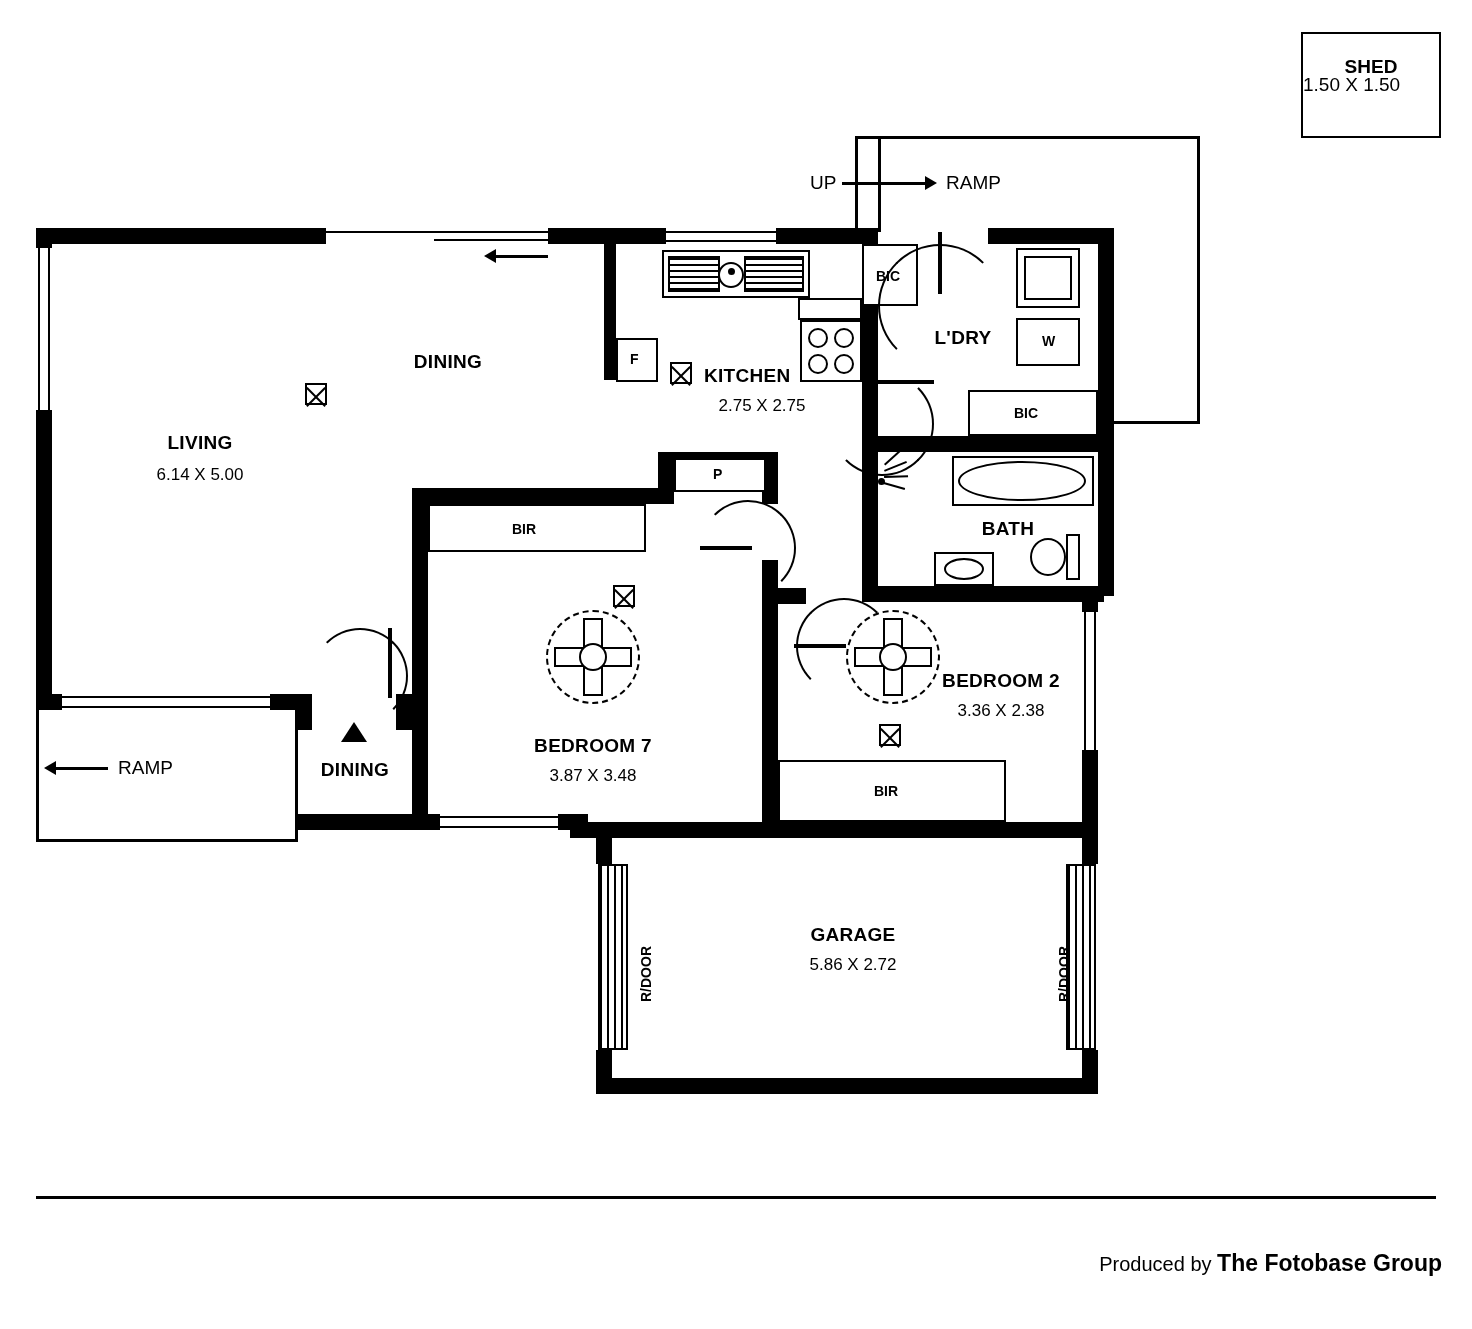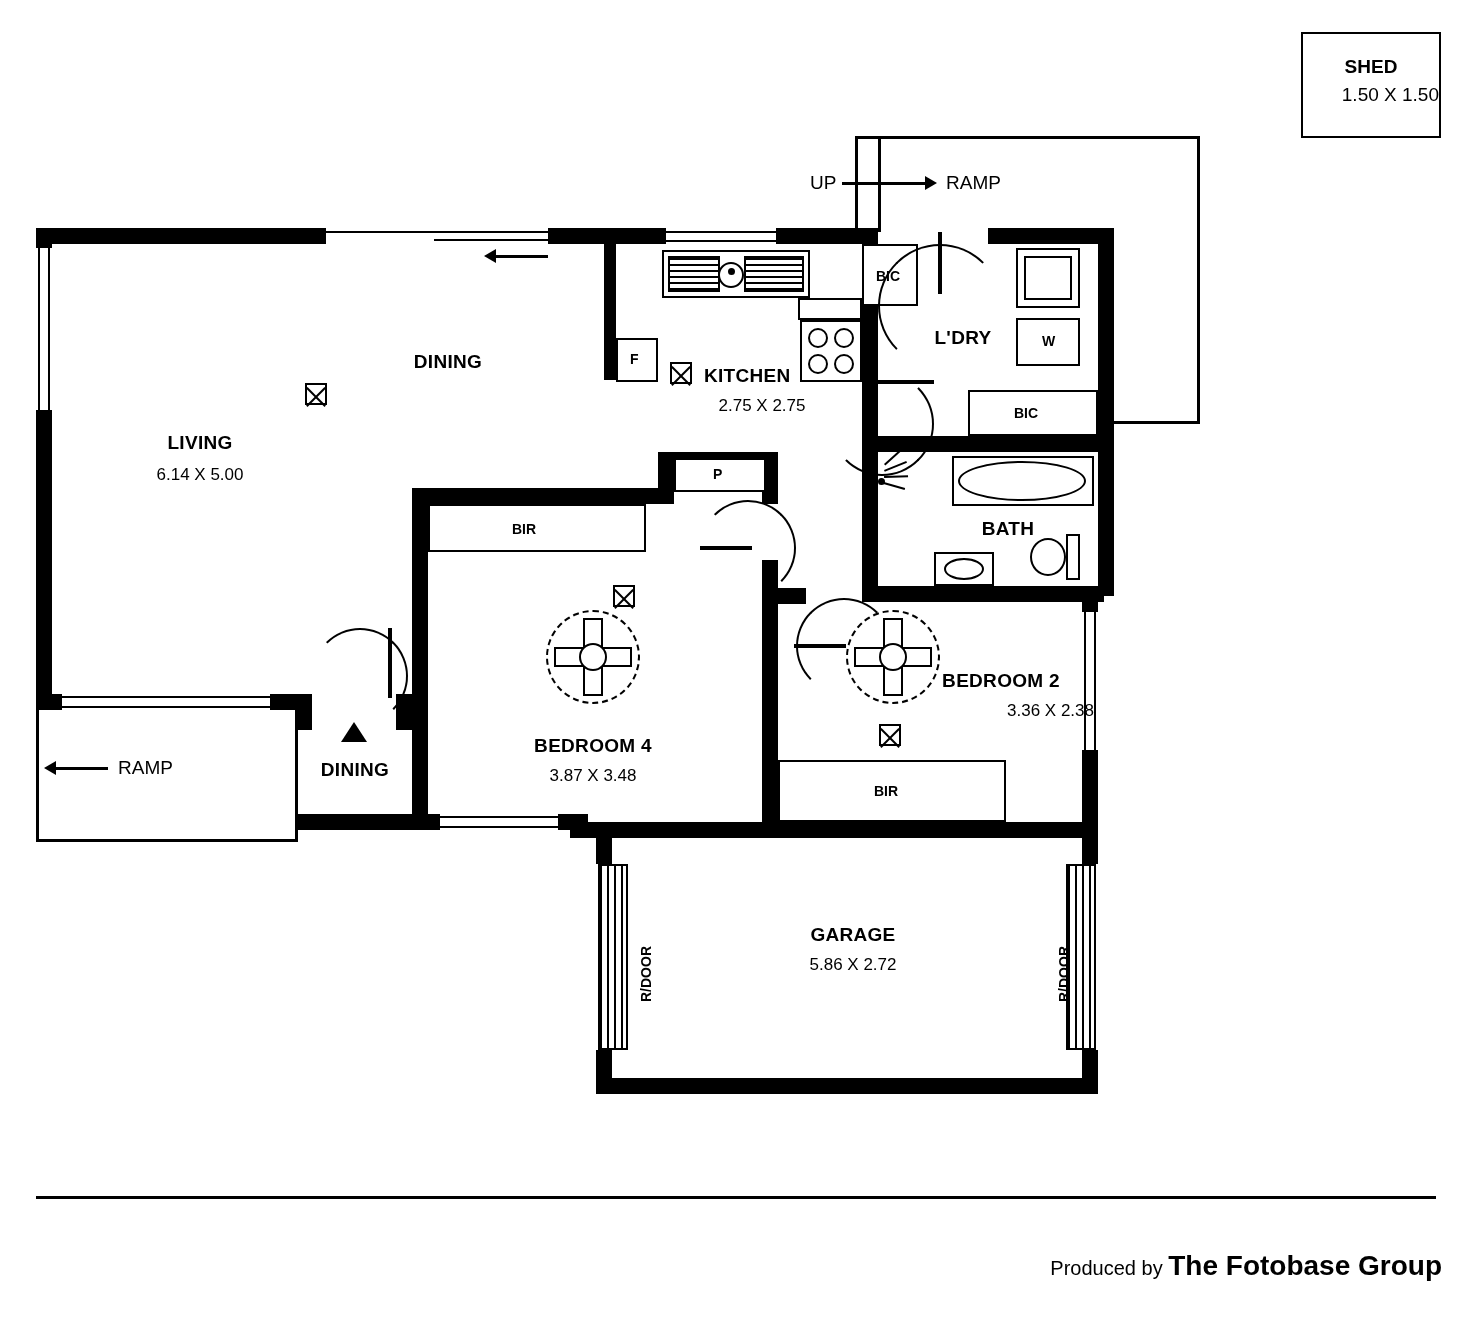--- a/index.html
+++ b/index.html
@@ -76,23 +76,23 @@
   .shed-title {
     position: absolute;
     top: 22px;
     width: 100%;
     text-align: center;
     font-weight: bold;
     font-size: 19px;
   }
   .shed-dim {
     position: absolute;
-    top: 50px;
+    top: 40px;
     width: 100%;
-    text-align: right;
+    text-align: left;
     font-size: 19px;
   }
   
   .footer-rule {
     position: absolute;
     left: 36px;
     top: 1196px;
     width: 1400px;
     height: 3px;
     background: #000000;
@@ -105,21 +105,21 @@
     font-size: 21px;
     line-height: 1.35;
   }
   .footer-credit {
     position: absolute;
     right: 30px;
     top: 1250px;
     font-size: 20px;
     text-align: right;
   }
-  .footer-credit b { font-size: 28px; }
+  .footer-credit b { font-size: 23px; }
 
   
   .win-v {
     position: absolute;
     background: #ffffff;
     border-left: 2px solid #000;
     border-right: 2px solid #000;
     box-sizing: border-box;
   }
   .win-h {
@@ -412,25 +412,25 @@
 
   <div class="label" style="left:358px; top:351px; width:180px;">DINING</div>
 
   <div class="label" style="left:670px; top:365px; width:178px; text-align:left; padding-left:34px;">KITCHEN</div>
   <div class="dim" style="left:672px; top:396px; width:180px;">2.75 X 2.75</div>
 
   <div class="label" style="left:905px; top:327px; width:116px;">L'DRY</div>
 
   <div class="label" style="left:950px; top:518px; width:116px;">BATH</div>
 
-  <div class="label" style="left:500px; top:735px; width:186px;">BEDROOM 4</div>
+  <div class="label" style="left:500px; top:735px; width:186px;">BEDROOM 7</div>
   <div class="dim" style="left:500px; top:766px; width:186px;">3.87 X 3.48</div>
 
   <div class="label" style="left:908px; top:670px; width:186px;">BEDROOM 2</div>
-  <div class="dim" style="left:908px; top:701px; width:186px;text-align:right;">3.36 X 2.38</div>
+  <div class="dim" style="left:908px; top:701px; width:186px;">3.36 X 2.38</div>
 
   <div class="label" style="left:760px; top:924px; width:186px;">GARAGE</div>
   <div class="dim" style="left:760px; top:955px; width:186px;">5.86 X 2.72</div>
 
   <div class="label" style="left:285px; top:759px; width:140px;">DINING</div>
 
   <div class="vtext" style="left:638px; top:1002px;">R/DOOR</div>
   <div class="vtext" style="left:1056px; top:1002px;">R/DOOR</div>
 
   <div class="footer-rule"></div>

